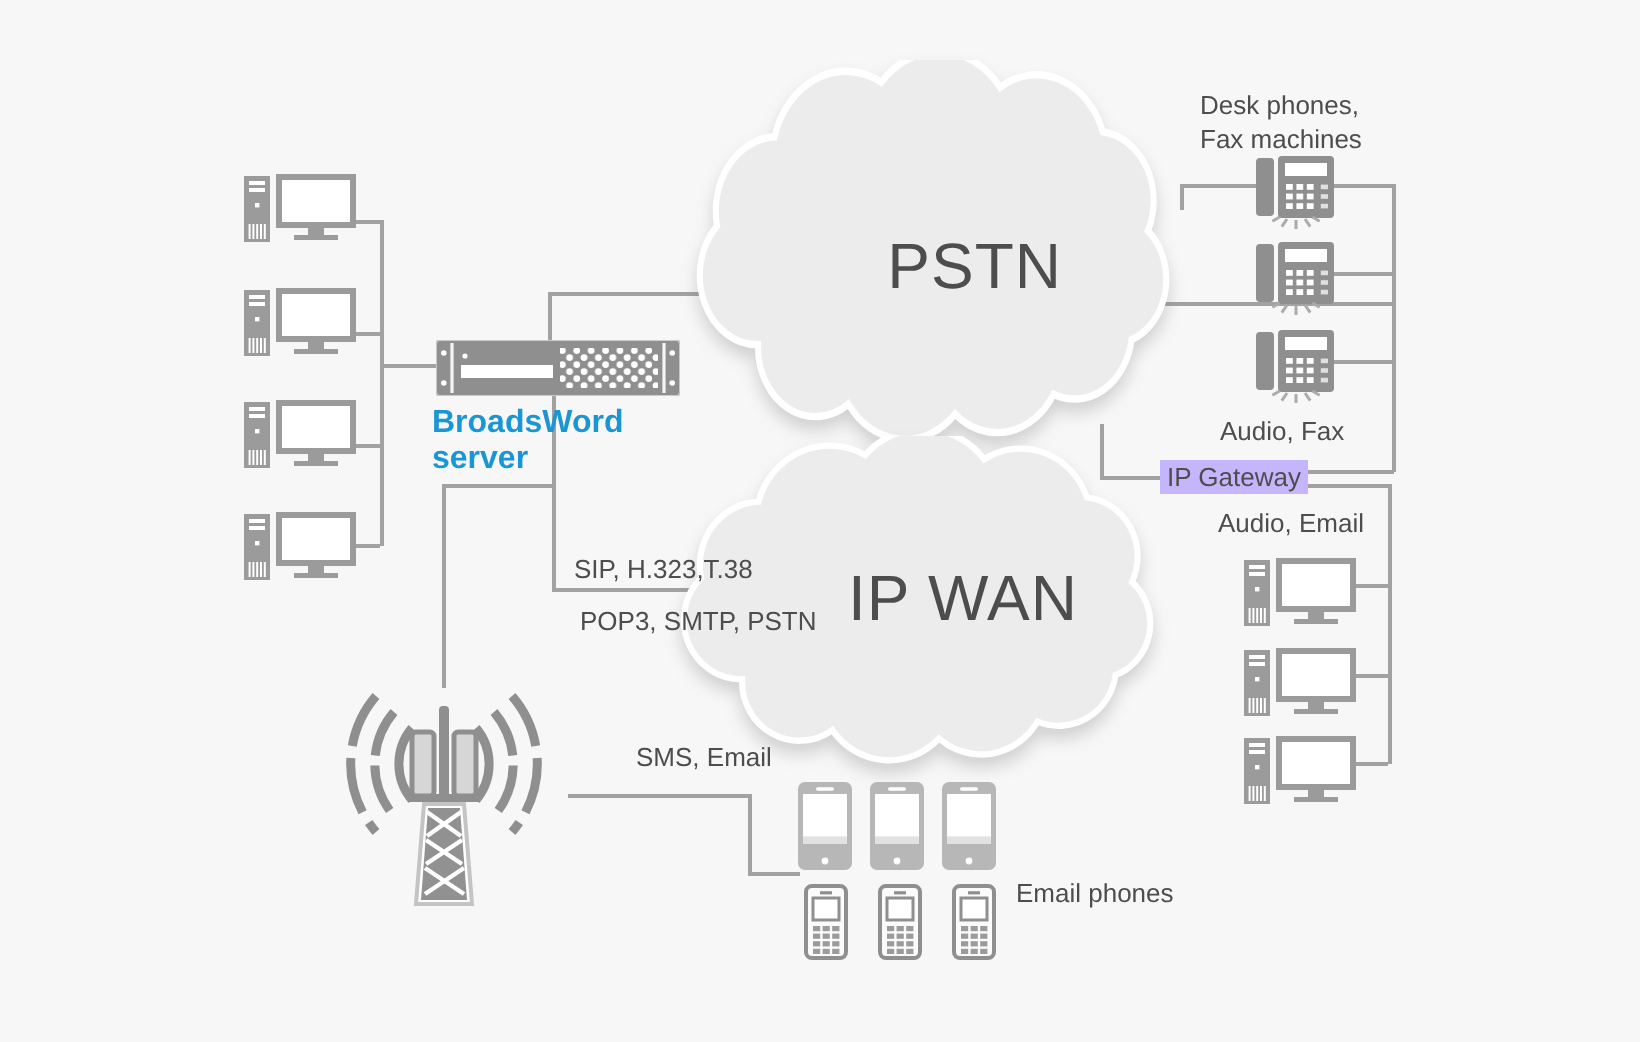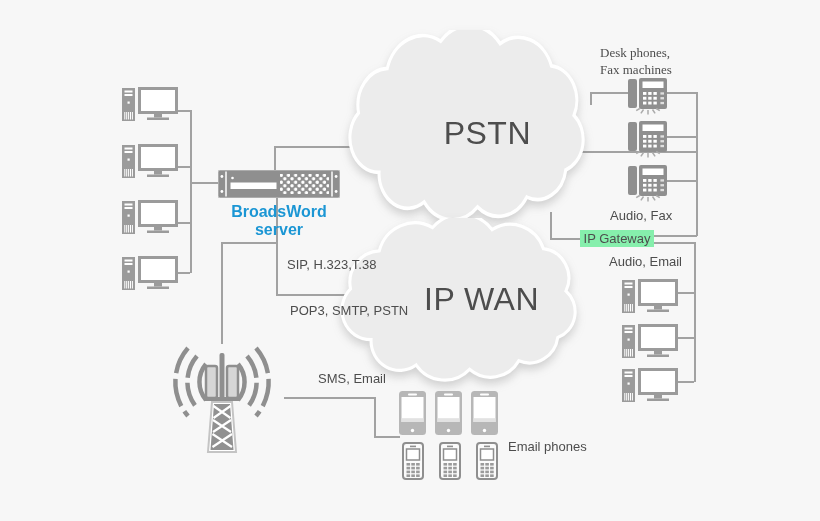--- a/index.html
+++ b/index.html
@@ -20,24 +20,24 @@
   .cloud-label{
     position:absolute;z-index:3;color:#4d4d4d;font-size:32px;
     text-align:right;letter-spacing:0.5px;
   }
   .lbl{
     position:absolute;z-index:4;color:#4d4d4d;font-size:13px;line-height:17px;
     white-space:pre;
   }
   .server-label{
     position:absolute;z-index:4;color:#1b96d4;font-size:16px;font-weight:bold;
-    width:126px;text-align:center;
+    width:126px;text-align:left;
   }
   .gateway{
-    position:absolute;z-index:4;background:#86efac;color:#4d4d4d;
+    position:absolute;z-index:4;background:#c4b5fd;color:#4d4d4d;
     font-size:13px;line-height:17px;text-align:center;
     width:74px;height:17px;
   }
   .icon{position:absolute;z-index:3;}
 </style>
 </head>
 <body>
 
 <svg width="0" height="0" style="position:absolute" aria-hidden="true">
   <defs>
@@ -220,21 +220,21 @@
     </svg>
   <svg class="icon" style="left:122px;top:256px;" width="56" height="34">
       <use href="#sym-pc"></use>
     </svg>
 
   <svg class="icon" style="left:218px;top:170px;" width="122" height="28">
       <use href="#sym-server"></use>
     </svg>
   <div class="server-label" style="left:216px;top:203px;">BroadsWord server</div>
 
-  <div class="lbl" style="left:287px;top:256px;text-align:right;">SIP, H.323,T.38</div>
+  <div class="lbl" style="left:287px;top:276px;text-align:right;">SIP, H.323,T.38</div>
   <div class="lbl" style="left:290px;top:302px;">POP3, SMTP, PSTN</div>
   <div class="lbl" style="left:318px;top:370px;">SMS, Email</div>
   <div class="lbl" style="left:610px;top:207px;">Audio, Fax</div>
   <div class="lbl" style="left:609px;top:253px;">Audio, Email</div>
 
   <svg class="icon" style="left:160px;top:340px;" width="124" height="114">
       <use href="#sym-tower"></use>
     </svg>
 
   <svg class="icon" style="left:399px;top:391px;" width="27" height="44">
@@ -250,21 +250,21 @@
       <use href="#sym-featurephone"></use>
     </svg>
   <svg class="icon" style="left:439px;top:442px;" width="22" height="38">
       <use href="#sym-featurephone"></use>
     </svg>
   <svg class="icon" style="left:476px;top:442px;" width="22" height="38">
       <use href="#sym-featurephone"></use>
     </svg>
   <div class="lbl" style="left:508px;top:438px;">Email phones</div>
 
-  <div class="lbl" style="left:600px;top:44px;font-family:Liberation Serif, serif;"><span>Desk phones,</span><br><span>Fax machines</span></div>
+  <div class="lbl" style="left:600px;top:44px;"><span>Desk phones,</span><br><span>Fax machines</span></div>
   <svg class="icon" style="left:628px;top:78px;" width="40" height="38">
       <use href="#sym-deskphone"></use>
     </svg>
   <svg class="icon" style="left:628px;top:121px;" width="40" height="38">
       <use href="#sym-deskphone"></use>
     </svg>
   <svg class="icon" style="left:628px;top:165px;" width="40" height="38">
       <use href="#sym-deskphone"></use>
     </svg>
 

